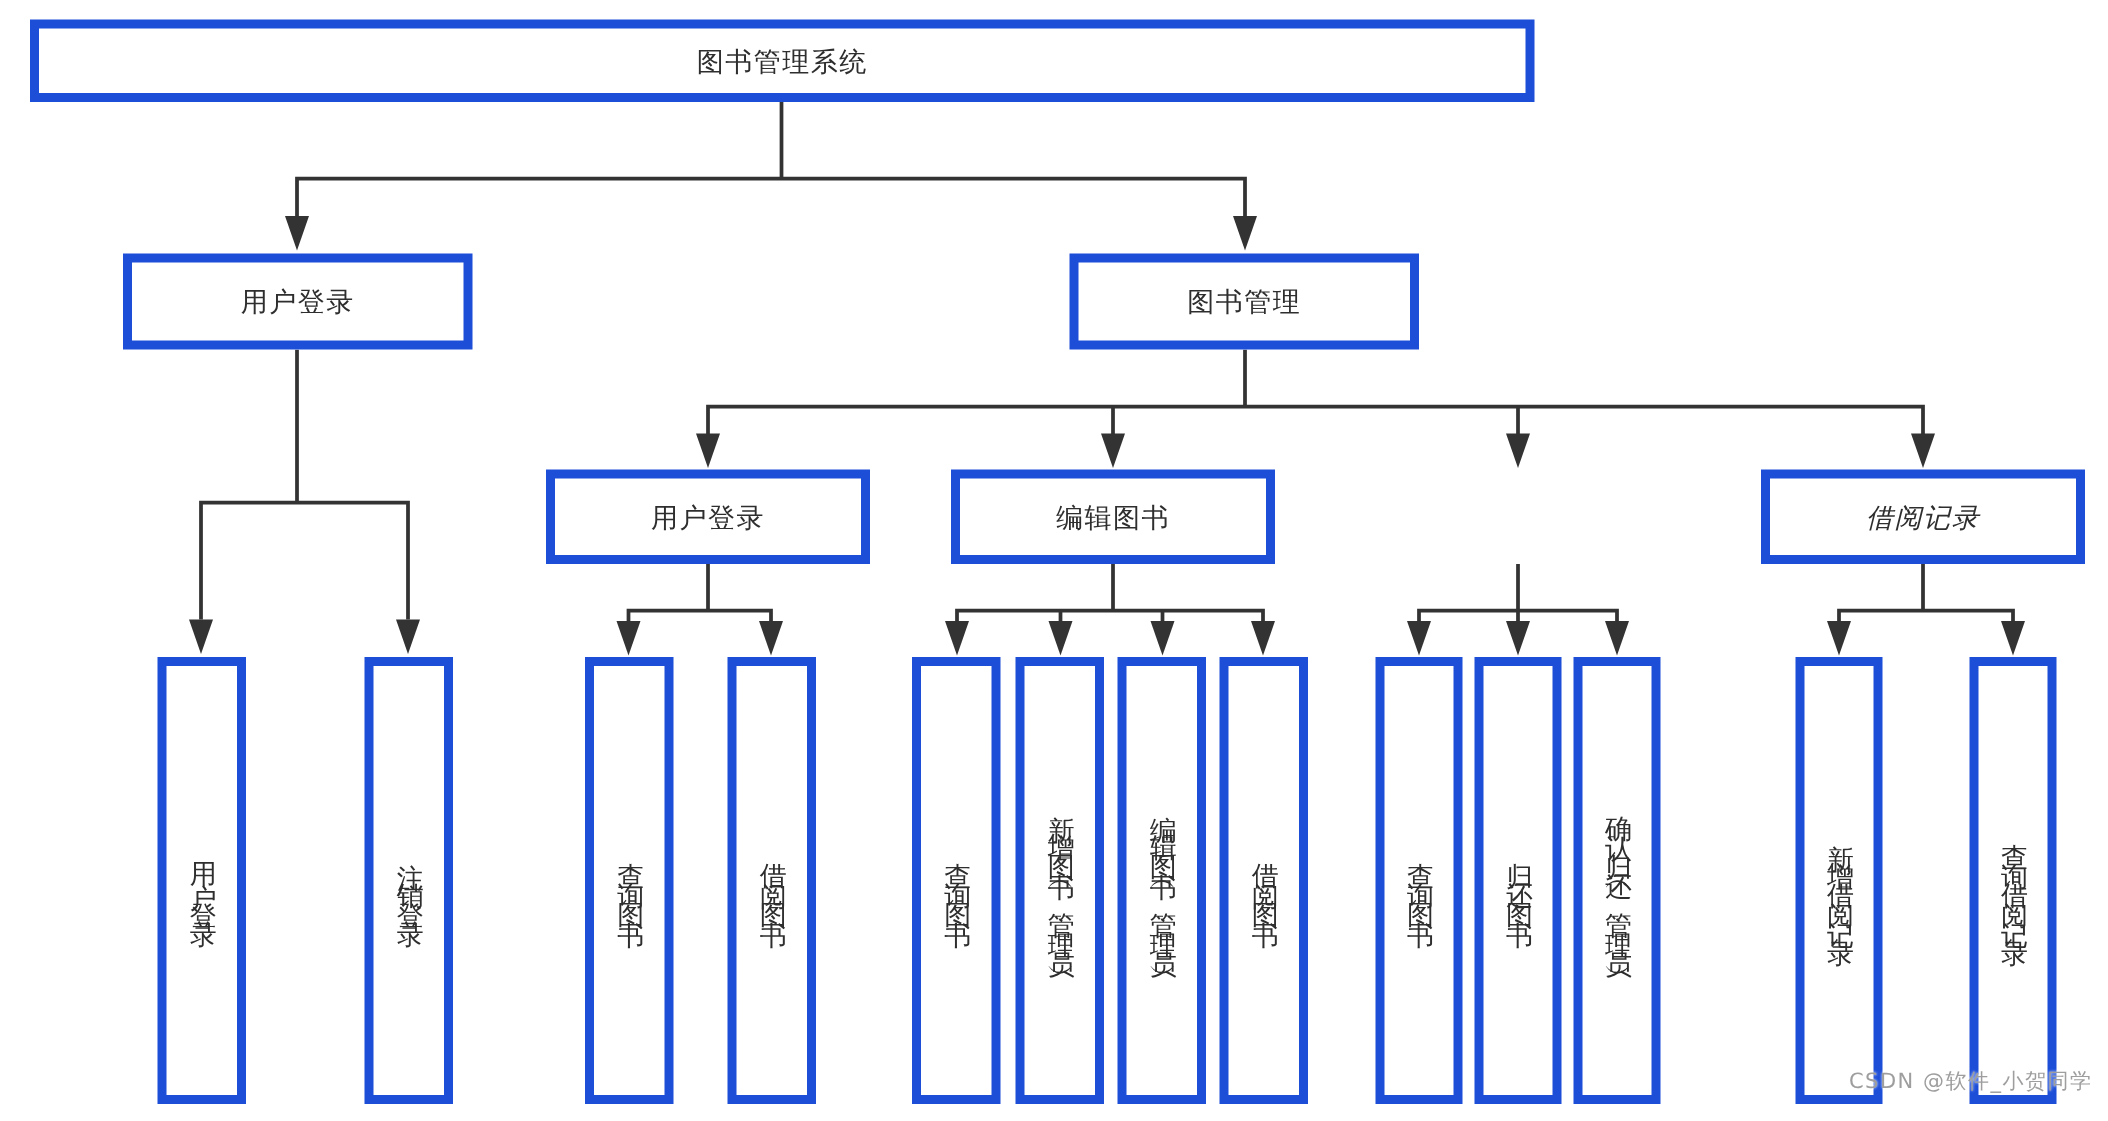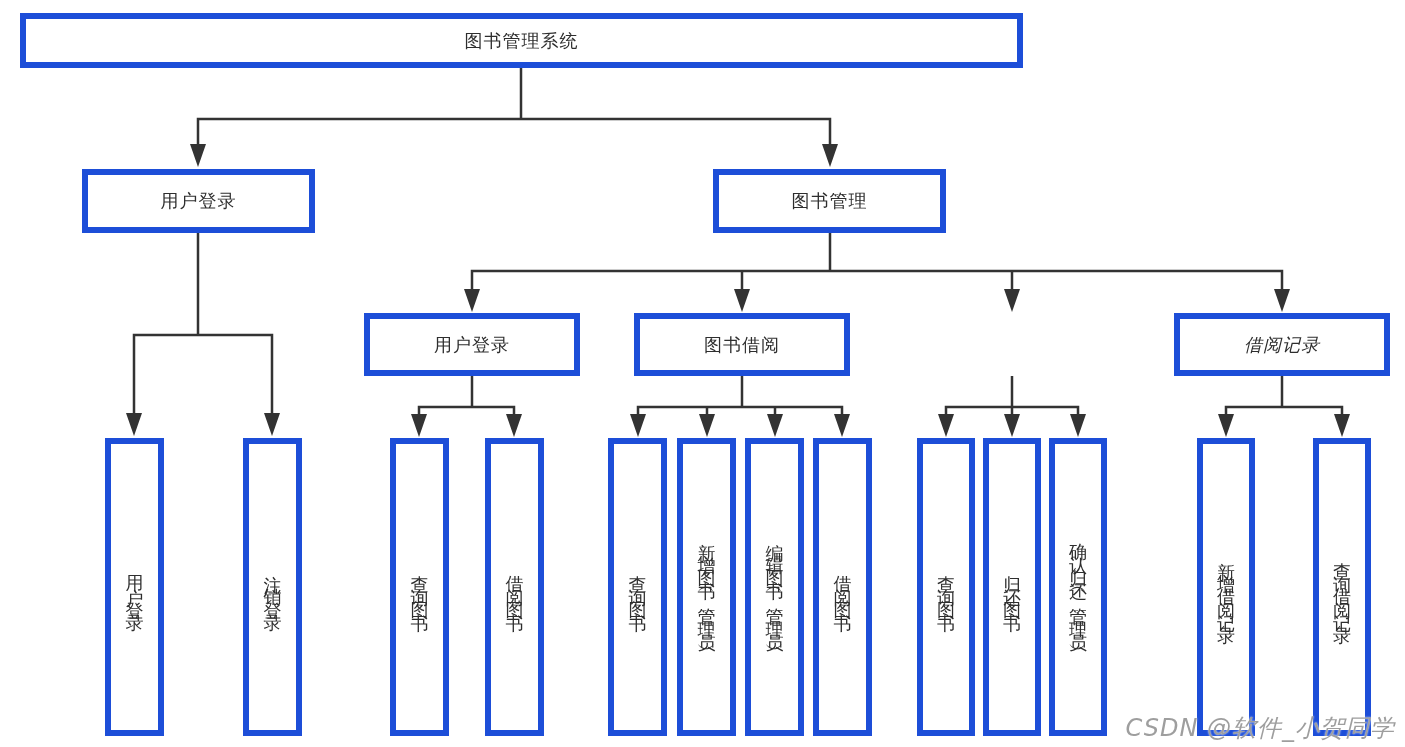--- a/index.html
+++ b/index.html
@@ -44,26 +44,25 @@
     writing-mode: vertical-rl;
     text-orientation: mixed;
     letter-spacing: 13px;
     font-size: 18px;
     line-height: 1;
   }
   .watermark {
     position: absolute;
     right: 10px;
     top: 712px;
-    font-size: 24px;
+    font-size: 14px;
     color: #9e9e9e;
     text-shadow: 0 0 2px #ffffff;
     letter-spacing: 1px;
     white-space: nowrap;
-    font-style: italic;
   }
 </style>
 </head>
 <body>
 
 <div class="canvas">
 
   <svg class="connector-svg" viewBox="0 0 1405 747" xmlns="http://www.w3.org/2000/svg">
     <g stroke="#333333" stroke-width="2.5" fill="none">
 
@@ -145,21 +144,21 @@
     <span>用户登录</span>
   </div>
   <div class="box box-l1" style="left:713px;">
     <span>图书管理</span>
   </div>
 
   <div class="box box-l2" style="left:364px;">
     <span>用户登录</span>
   </div>
   <div class="box box-l2" style="left:634px;">
-    <span>图书借阅</span>
+    <span>编辑图书</span>
   </div>
   <div class="box box-l2" style="left:1174px;font-style:italic;">
     <span>借阅记录</span>
   </div>
 
   <div class="box box-leaf" style="left:105px;">
     <span>用户登录</span>
   </div>
   <div class="box box-leaf" style="left:243px;">
     <span>注销登录</span>

